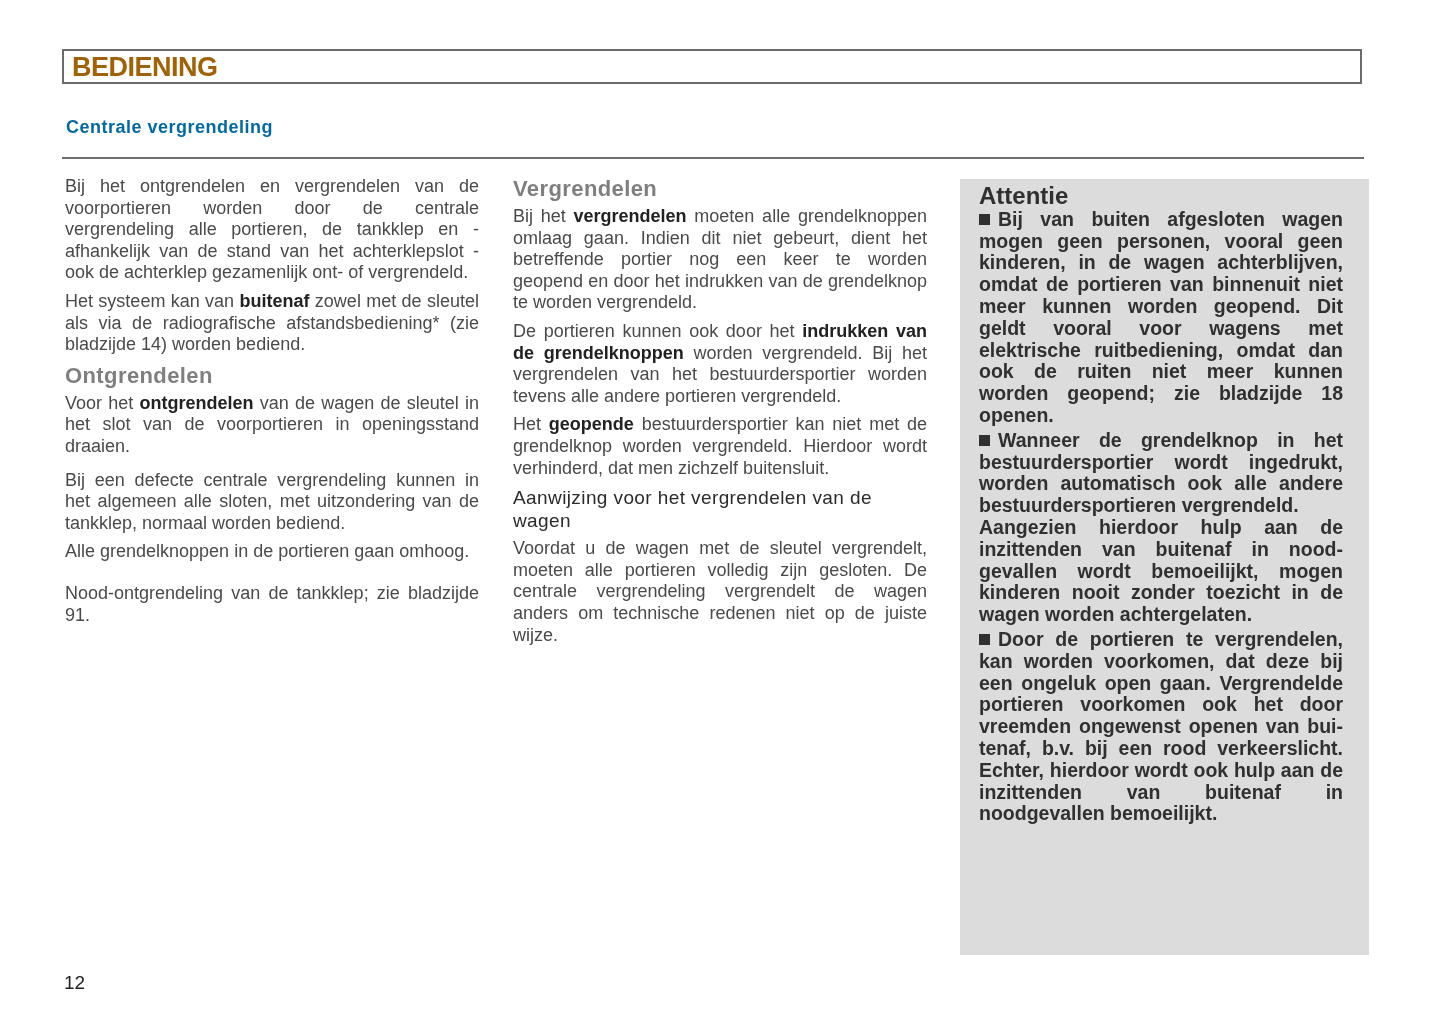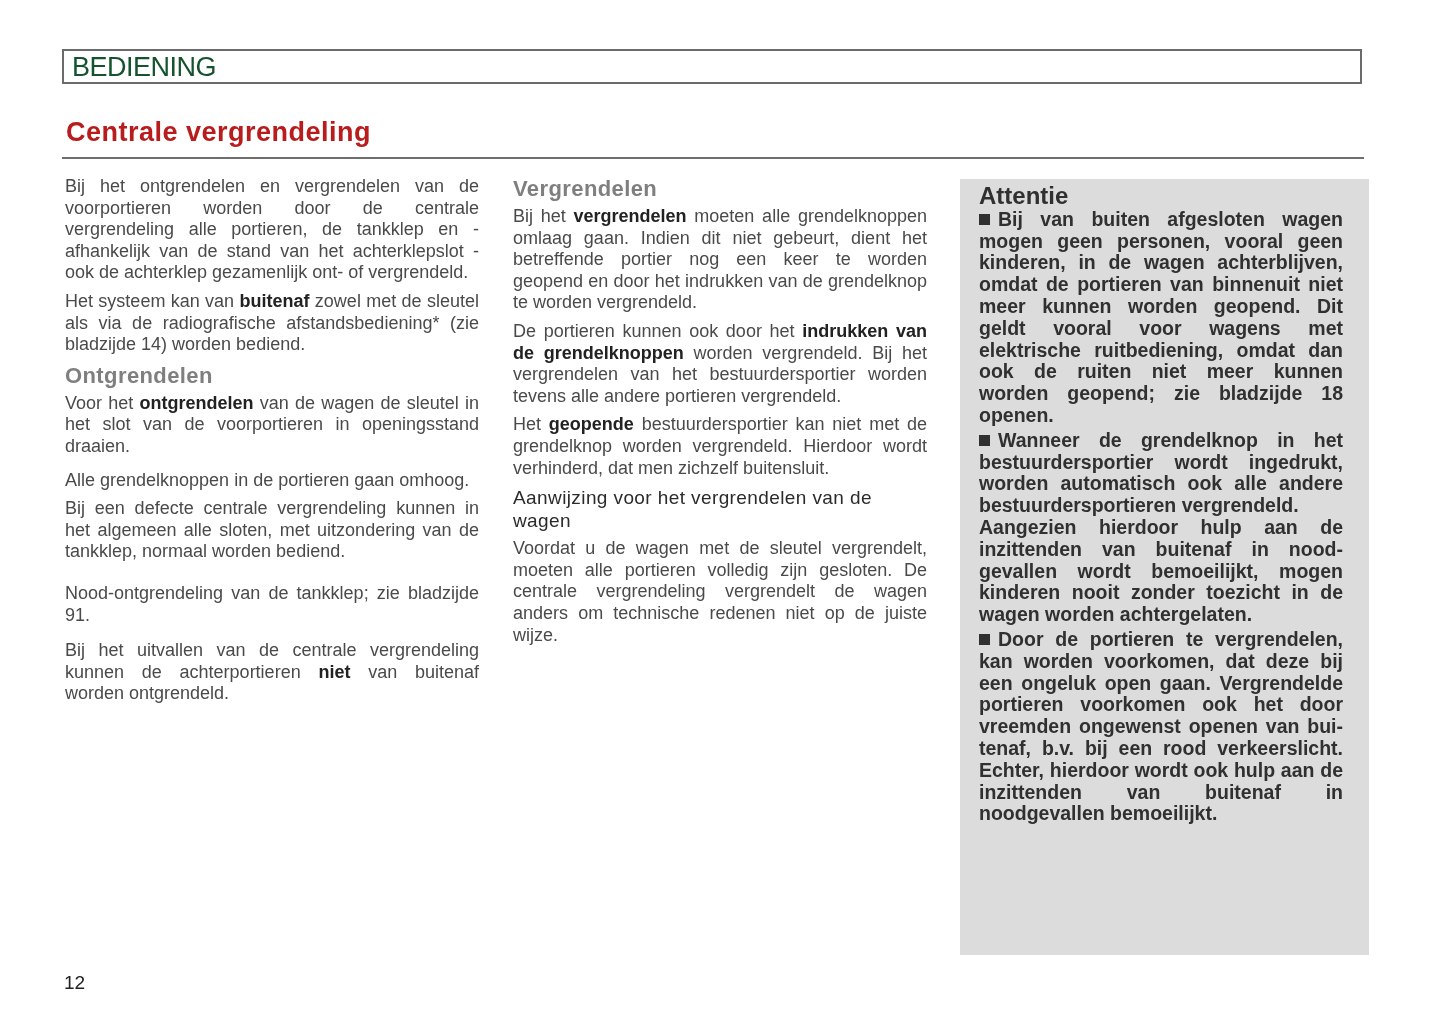--- a/index.html
+++ b/index.html
@@ -6,27 +6,27 @@
   body {
     width: 1445px; height: 1026px; position: relative; overflow: hidden;
     font-family: "Liberation Sans", sans-serif; color: #3a3a3a;
   }
   .section-box {
     position: absolute; left: 62px; top: 49px; width: 1300px; height: 35px;
     border: 2px solid #6b6b6b; box-sizing: border-box;
   }
   .section-box span {
     position: absolute; left: 8px; top: 0px;
-    font-family: "Liberation Sans", sans-serif; font-weight: normal;
-    font-size: 27px; letter-spacing: -0.5px; color: #14532d; line-height: 32px;
+    font-family: "Liberation Sans", sans-serif; font-weight: bold;
+    font-size: 27px; letter-spacing: -0.5px; color: #a16207; line-height: 32px;
   }
   .page-title {
     position: absolute; left: 66px; top: 117px;
     font-family: "Liberation Sans", sans-serif; font-weight: bold;
-    font-size: 27px; color: #b91c1c; letter-spacing: 0.5px; margin: 0;
+    font-size: 18px; color: #0369a1; letter-spacing: 0.5px; margin: 0;
   }
   .title-rule {
     position: absolute; left: 62px; top: 157px; width: 1302px; height: 2px;
     background: #6e6e6e;
   }
   .col {
     position: absolute; top: 176px; width: 414px;
     font-size: 18px; line-height: 21.6px; color: #4a4a4a;
     text-align: justify; hyphens: manual;
   }
@@ -67,24 +67,23 @@
 </div>
 
 <h1 class="page-title">Centrale vergrendeling</h1>
 <div class="title-rule"></div>
 
 <div class="col col1">
   <p>Bij het ontgrendelen en vergrendelen van de voorportieren worden door de centrale vergrendeling alle portieren, de tankklep en - afhankelijk van de stand van het achter­klepslot - ook de achterklep gezamenlijk ont- of vergrendeld.</p>
   <p><span>Het systeem kan van </span><b>buitenaf</b><span> zowel met de sleutel als via de radiografische afstands­bediening* (zie bladzijde 14) worden be­diend.</span></p>
   <h2 class="subhead">Ontgrendelen</h2>
   <p style="margin-bottom:12px"><span>Voor het </span><b>ontgrendelen</b><span> van de wagen de sleutel in het slot van de voorportieren in openingsstand draaien.</span></p>
+  <p>Bij een defecte centrale vergrendeling kun­nen in het algemeen alle sloten, met uitzon­dering van de tankklep, normaal worden be­diend.</p>
   <p>Alle grendelknoppen in de portieren gaan omhoog.</p>
-  <p>Bij een defecte centrale vergrendeling kun­nen in het algemeen alle sloten, met uitzon­dering van de tankklep, normaal worden be­diend.</p>
   <p class="gap">Nood-ontgrendeling van de tankklep; zie bladzijde 91.</p>
-  <p class="gap" style="margin-top:14px"><span>Bij het uitvallen van de centrale vergrende­ling kunnen de achterportieren </span><b>niet</b><span> van bui­tenaf worden ontgrendeld.</span></p>
 </div>
 
 <div class="col col2">
   <h2 class="subhead">Vergrendelen</h2>
   <p><span>Bij het </span><b>vergrendelen</b><span> moeten alle gren­delknoppen omlaag gaan. Indien dit niet ge­beurt, dient het betreffende portier nog een keer te worden geopend en door het indruk­ken van de grendelknop te worden vergren­deld.</span></p>
   <p><span>De portieren kunnen ook door het </span><b>indruk­ken van de grendelknoppen</b><span> worden vergrendeld. Bij het vergrendelen van het bestuurdersportier worden tevens alle an­dere portieren vergrendeld.</span></p>
   <p><span>Het </span><b>geopende</b><span> bestuurdersportier kan niet met de grendelknop worden vergrendeld. Hierdoor wordt verhinderd, dat men zichzelf buitensluit.</span></p>
   <h3 class="subhead2">Aanwijzing voor het vergrendelen van de wagen</h3>
   <p>Voordat u de wagen met de sleutel vergren­delt, moeten alle portieren volledig zijn ge­sloten. De centrale vergrendeling vergren­delt de wagen anders om technische redenen niet op de juiste wijze.</p>
 </div>

